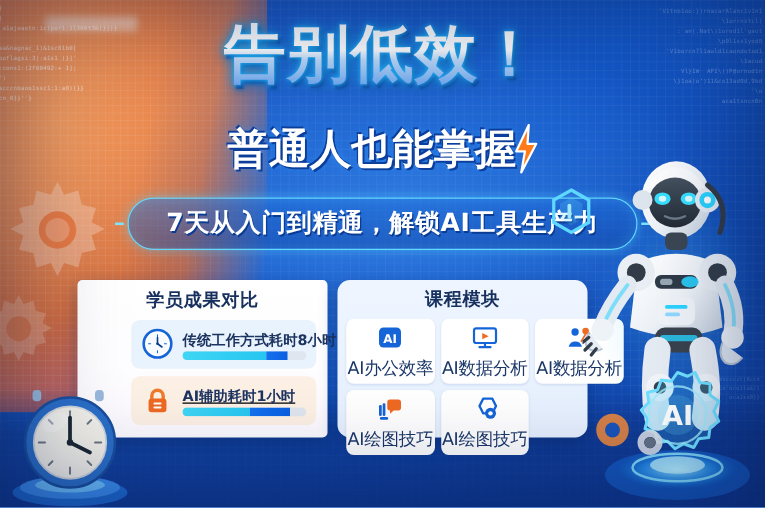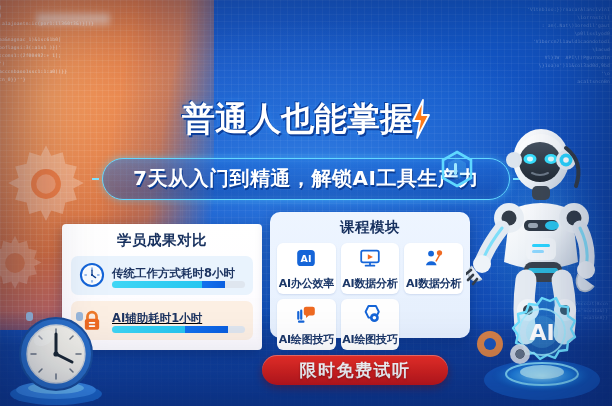--- a/index.html
+++ b/index.html
@@ -197,20 +197,21 @@
     letter-spacing: 0.5px;
     margin-bottom: 6px;
   }
   .cmp-row {
     display: flex;
     align-items: center;
     gap: 7px;
     border-radius: 7px;
     padding: 6px 8px 7px;
     margin-bottom: 6px;
+    margin-left: 34px;
   }
   .cmp-row.r1 { background: #e9f3fd; }
   .cmp-row.r2 { background: #fdf0e4; text-decoration: underline; }
   .cmp-ico { width: 26px; height: 26px; flex: 0 0 26px; }
   .cmp-body { flex: 1; min-width: 0; }
   .cmp-label {
     font-size: 11.5px;
     font-weight: 800;
     color: #1d3461;
     font-family: "DejaVu Sans", "Liberation Sans", sans-serif;
@@ -223,43 +224,43 @@
     background: #dfe6ef;
     overflow: hidden;
     display: flex;
   }
   .bar-a { height: 100%; background: linear-gradient(90deg,#3fd6f5 0%, #27c6f0 100%); }
   .bar-b { height: 100%; background: linear-gradient(90deg,#1372ee 0%, #0b5fe0 100%); }
 
   
   .card-right {
     position: absolute;
-    left: 270px; top: 212px;
+    left: 270px; top: 224px;
     width: 200px; height: 126px;
     background: linear-gradient(180deg, #eef5ff 0%, #e6f0fe 100%);
     border-radius: 10px;
     box-shadow: 0 4px 14px rgba(6,28,80,0.35);
     padding: 6px 7px 7px;
   }
   .mod-grid {
     display: grid;
     grid-template-columns: repeat(3, 1fr);
     gap: 5px;
   }
   .mod-cell {
     background: #ffffff;
     border-radius: 6px;
     padding: 4px 1px 3px;
     text-align: center;
     box-shadow: 0 1px 2px rgba(20,60,140,0.13);
   }
   .mod-ico { width: 22px; height: 22px; margin: 0 auto 1px; }
   .mod-label {
-    font-size: 11px;
-    font-weight: 700;
+    font-size: 14px;
+    font-weight: 400;
     color: #1b3768;
     font-family: "DejaVu Sans", "Liberation Sans", sans-serif;
     white-space: nowrap;
     letter-spacing: -0.2px;
   }
 
   
   .cta {
     position: absolute;
     left: 262px; top: 355px;
@@ -341,20 +342,23 @@
   </div>
   <div class="gear" style="left:-16px; top:232px;">
     <svg width="62" height="62" viewBox="0 0 100 100">
       <g fill="rgba(255,255,255,0.20)">
         <path d="M50 6l6 12 13-4 3 13 13 3-4 13 12 6-12 6 4 13-13 3-3 13-13-4-6 12-6-12-13 4-3-13-13-3 4-13-12-6 12-6-4-13 13-3 3-13 13 4z"></path>
       </g>
       <circle cx="50" cy="50" r="16" fill="rgba(208,107,63,0.7)"></circle>
     </svg>
   </div>
 
+  <div class="headline-wrap">
+    <span class="headline">告别低效</span><span class="headline bang">！</span>
+  </div>
 
   <div class="subtitle-wrap">
     <span class="subtitle">
       <span>普通人也能掌握</span>
       <span class="bolt">
         <svg width="22" height="40" viewBox="0 0 22 40">
           <path d="M13 1 L3 22 L10 22 L7 39 L19 16 L12 16 Z" fill="#ff7a18" stroke="#ffffff" stroke-width="1.8" stroke-linejoin="round"></path>
         </svg>
       </span>
     </span>
@@ -469,21 +473,20 @@
             <circle cx="21" cy="20" r="6" fill="#1565d8"></circle>
             <circle cx="21" cy="20" r="2.4" fill="#ffffff"></circle>
           </svg>
         </span>
         <span class="mod-label">AI绘图技巧</span>
       </div>
 
     </div>
   </div>
 
-  <div class="cta">限时免费试听</div>
 
   <div class="obj clock-big">
     <svg width="104" height="108" viewBox="0 0 104 108">
       <ellipse cx="52" cy="96" rx="46" ry="11" fill="#1f6fd8" opacity="0.9"></ellipse>
       <ellipse cx="52" cy="92" rx="40" ry="9" fill="#3b8ef0" opacity="0.95"></ellipse>
       <ellipse cx="52" cy="90" rx="28" ry="6" fill="#6fc2ff" opacity="0.9"></ellipse>
       <rect x="22" y="14" width="7" height="9" rx="3" fill="#9ab9dd"></rect>
       <rect x="72" y="14" width="7" height="9" rx="3" fill="#9ab9dd"></rect>
       <circle cx="52" cy="56" r="36" fill="#2b6fc9"></circle>
       <circle cx="52" cy="56" r="36" fill="none" stroke="#1a4f9e" stroke-width="2"></circle>

